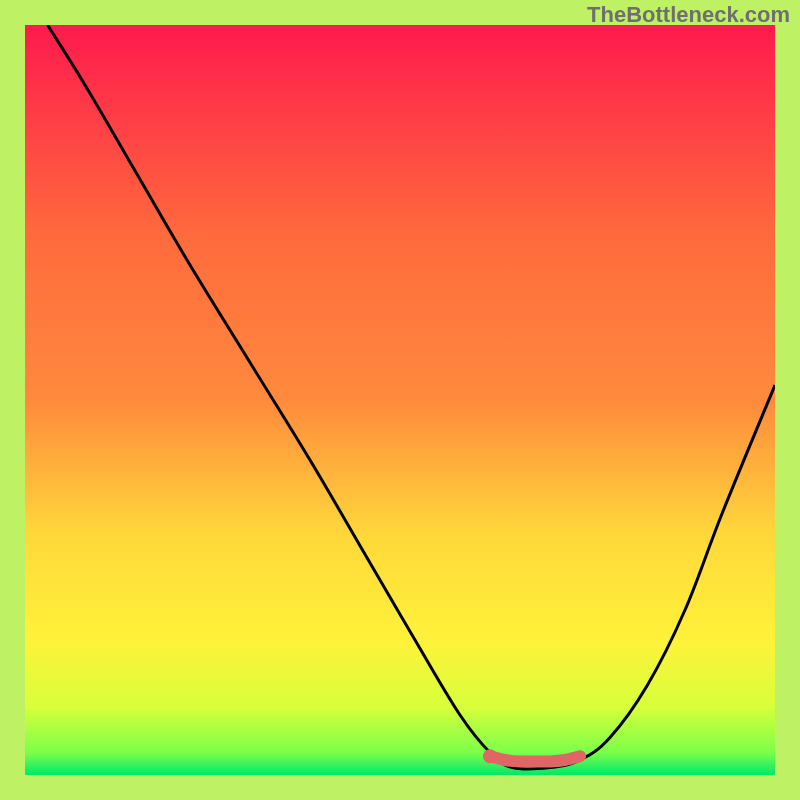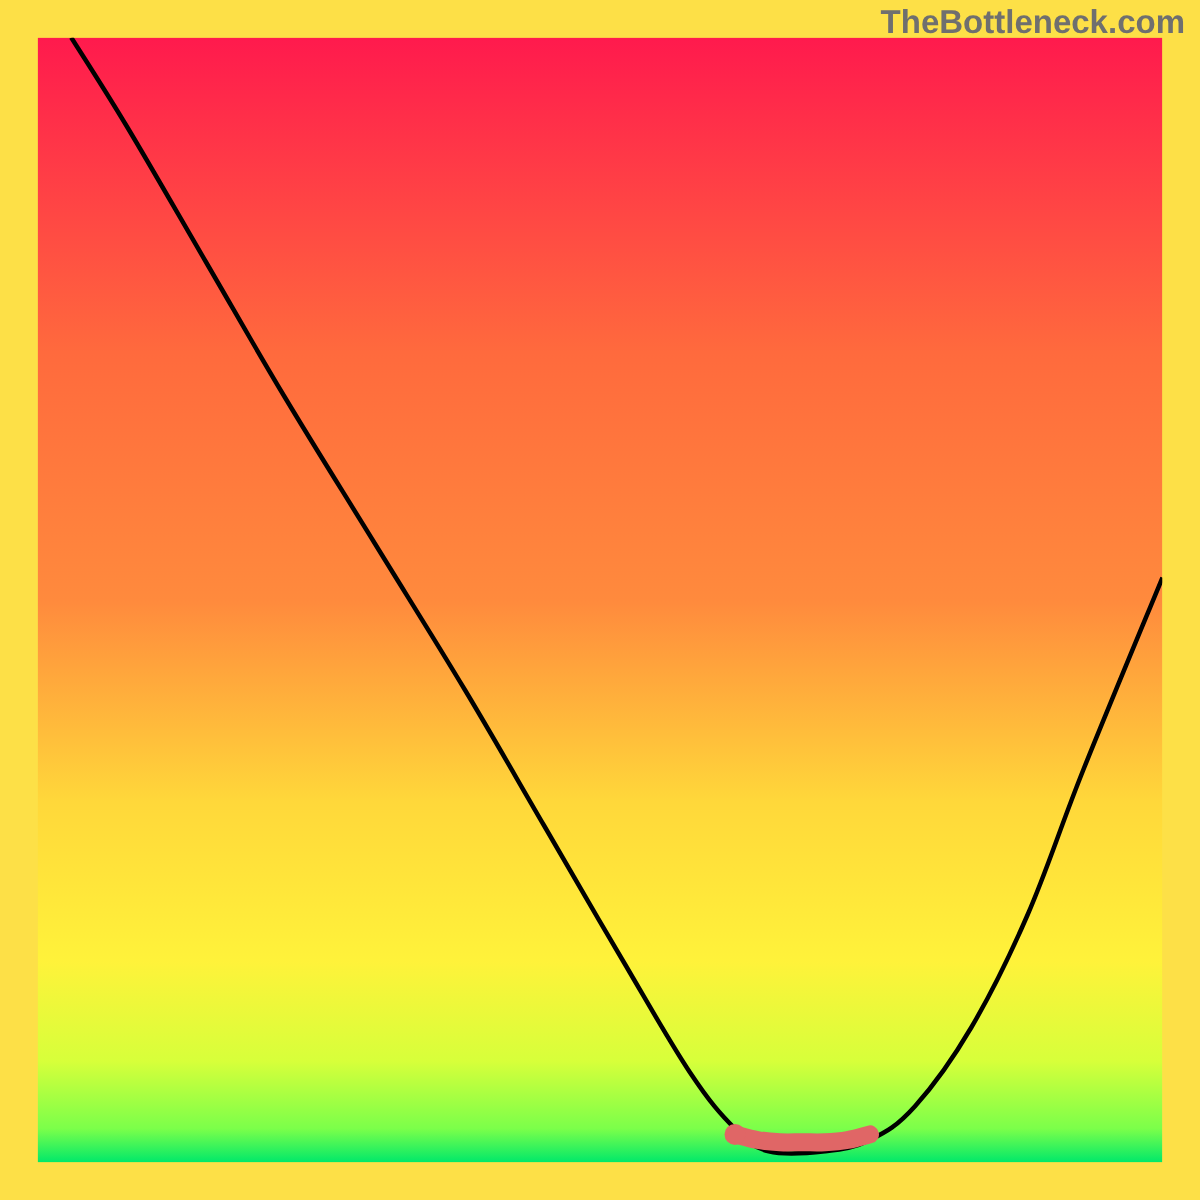--- a/index.html
+++ b/index.html
@@ -7,21 +7,21 @@
     padding: 0;
     width: 800px;
     height: 800px;
     background: #000;
     font-family: Arial, Helvetica, sans-serif;
   }
   .container {
     position: relative;
     width: 800px;
     height: 800px;
-    background: #fde047;
+    background: #bef264;
   }
   .watermark {
     position: absolute;
     top: 2px;
     right: 10px;
     color: #6f6f6f;
     font-size: 22px;
     font-weight: 600;
     z-index: 10;
   }

